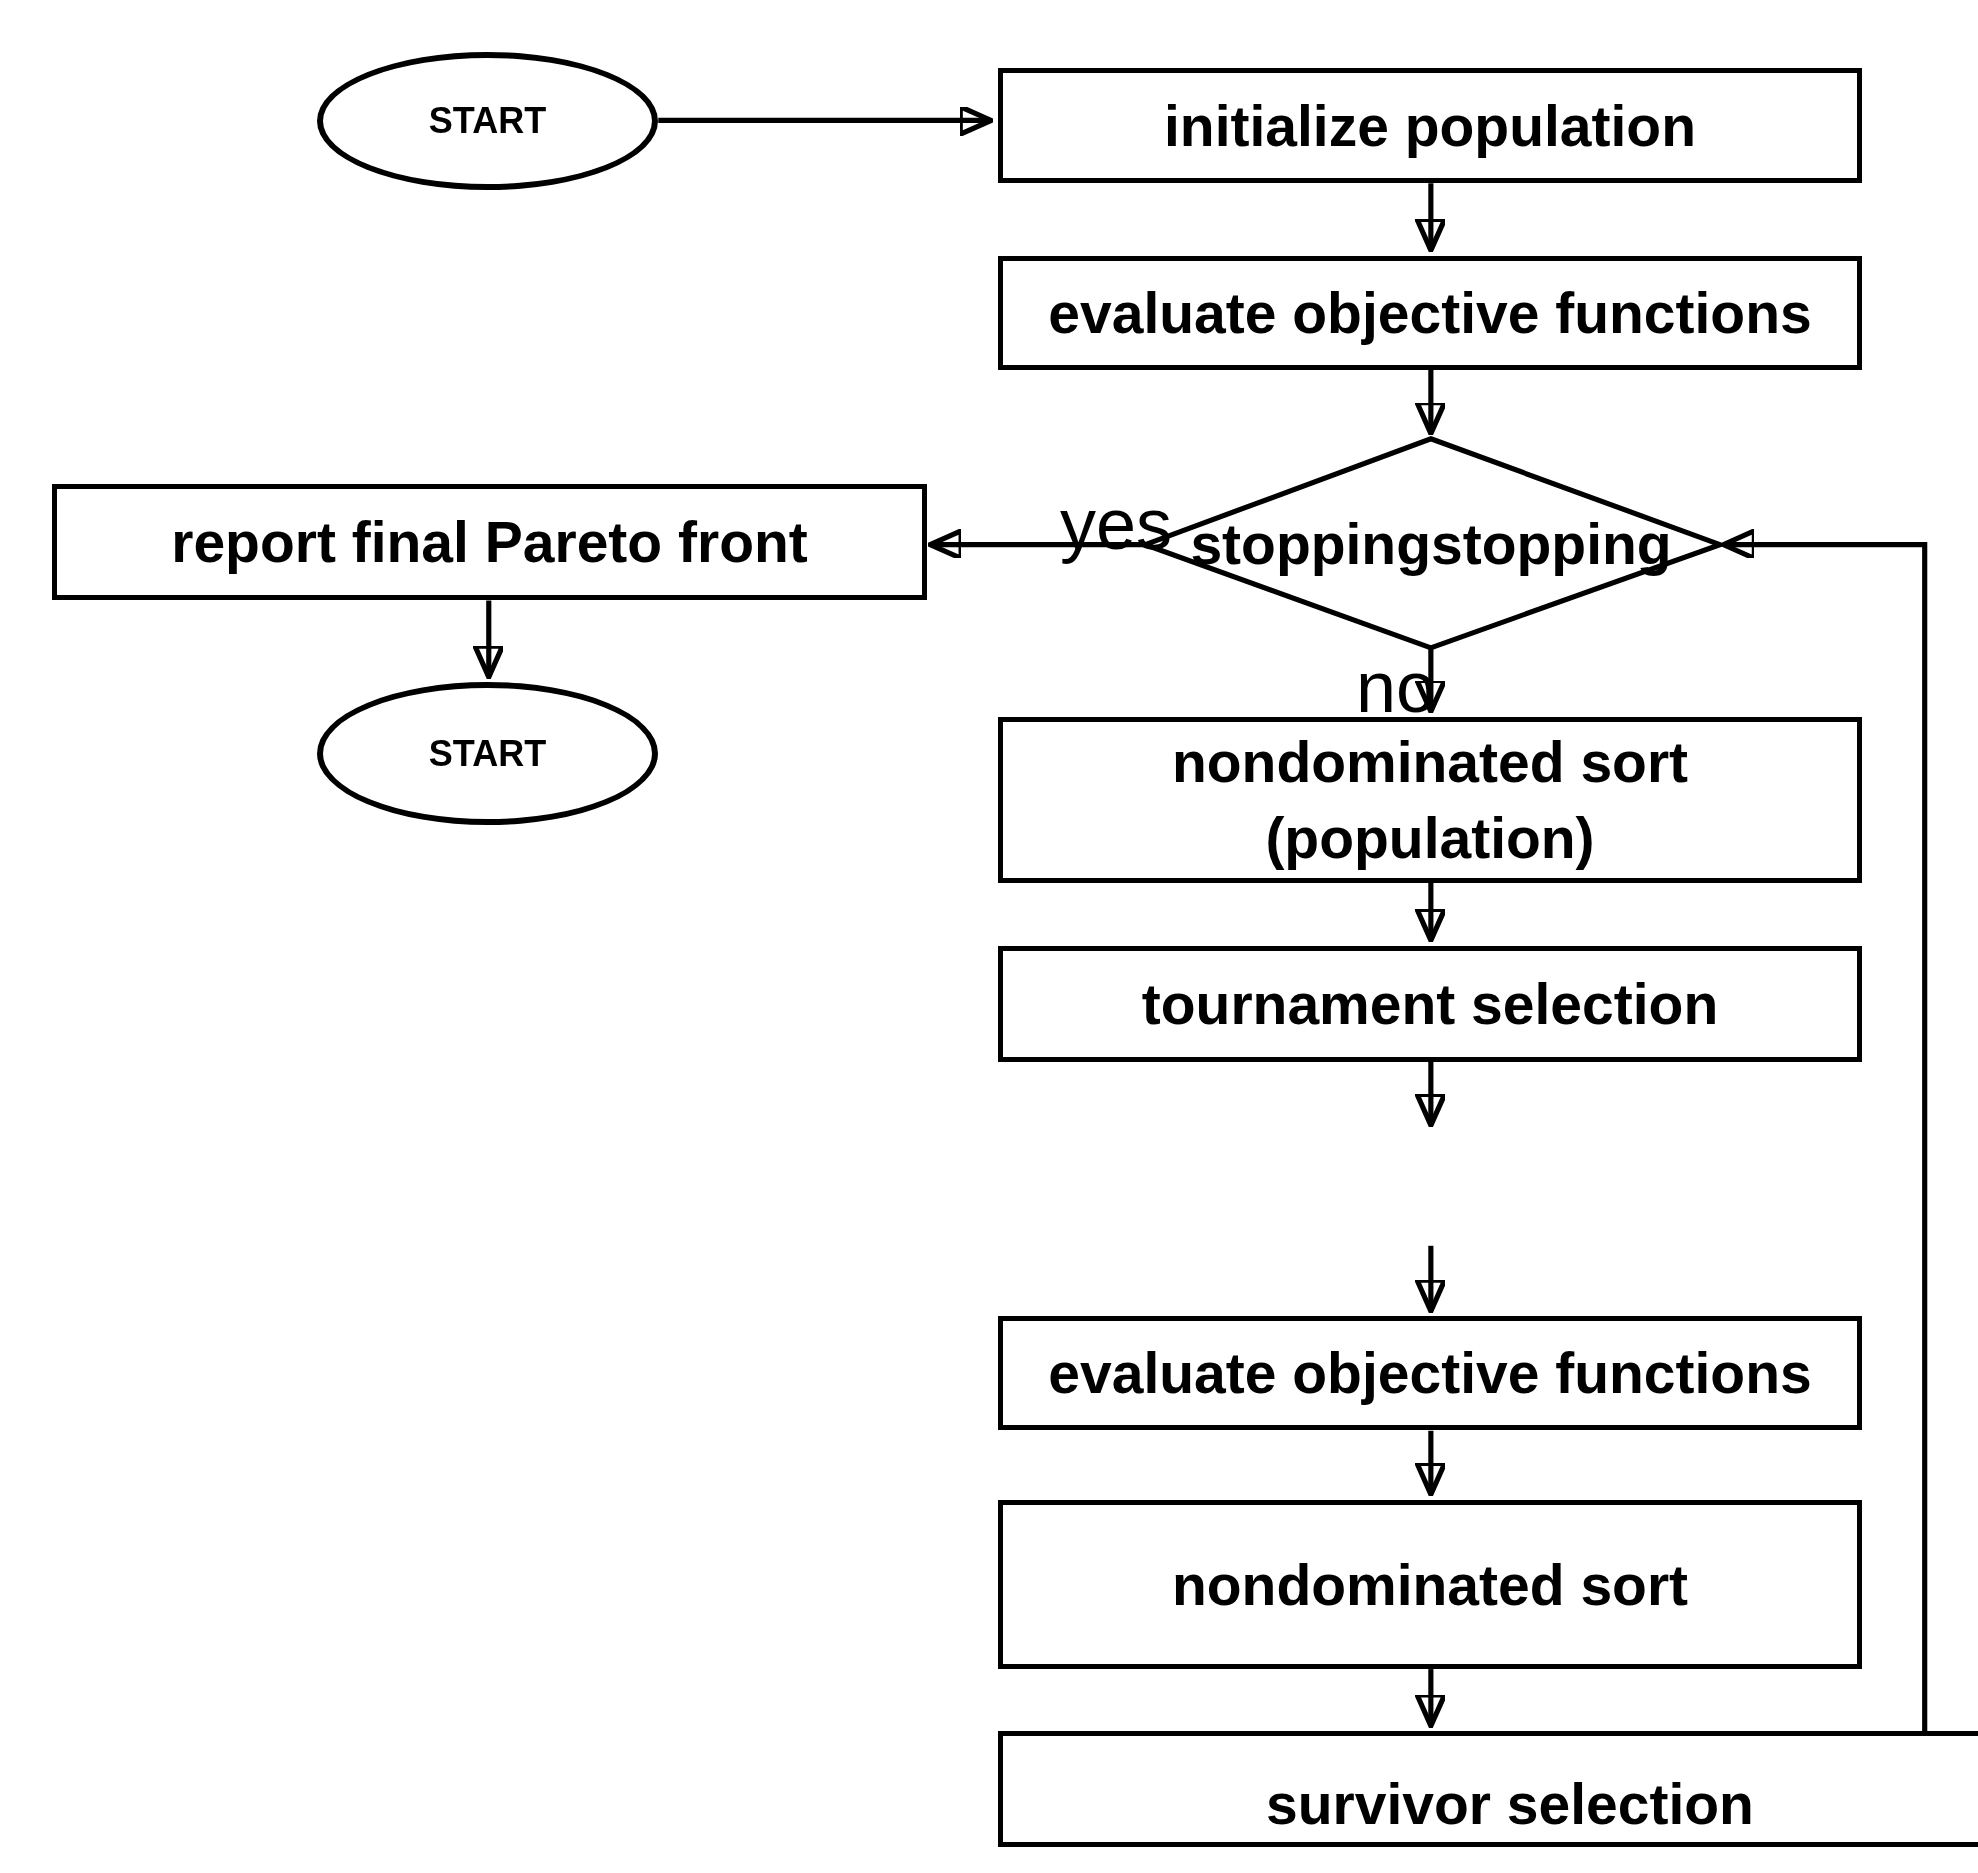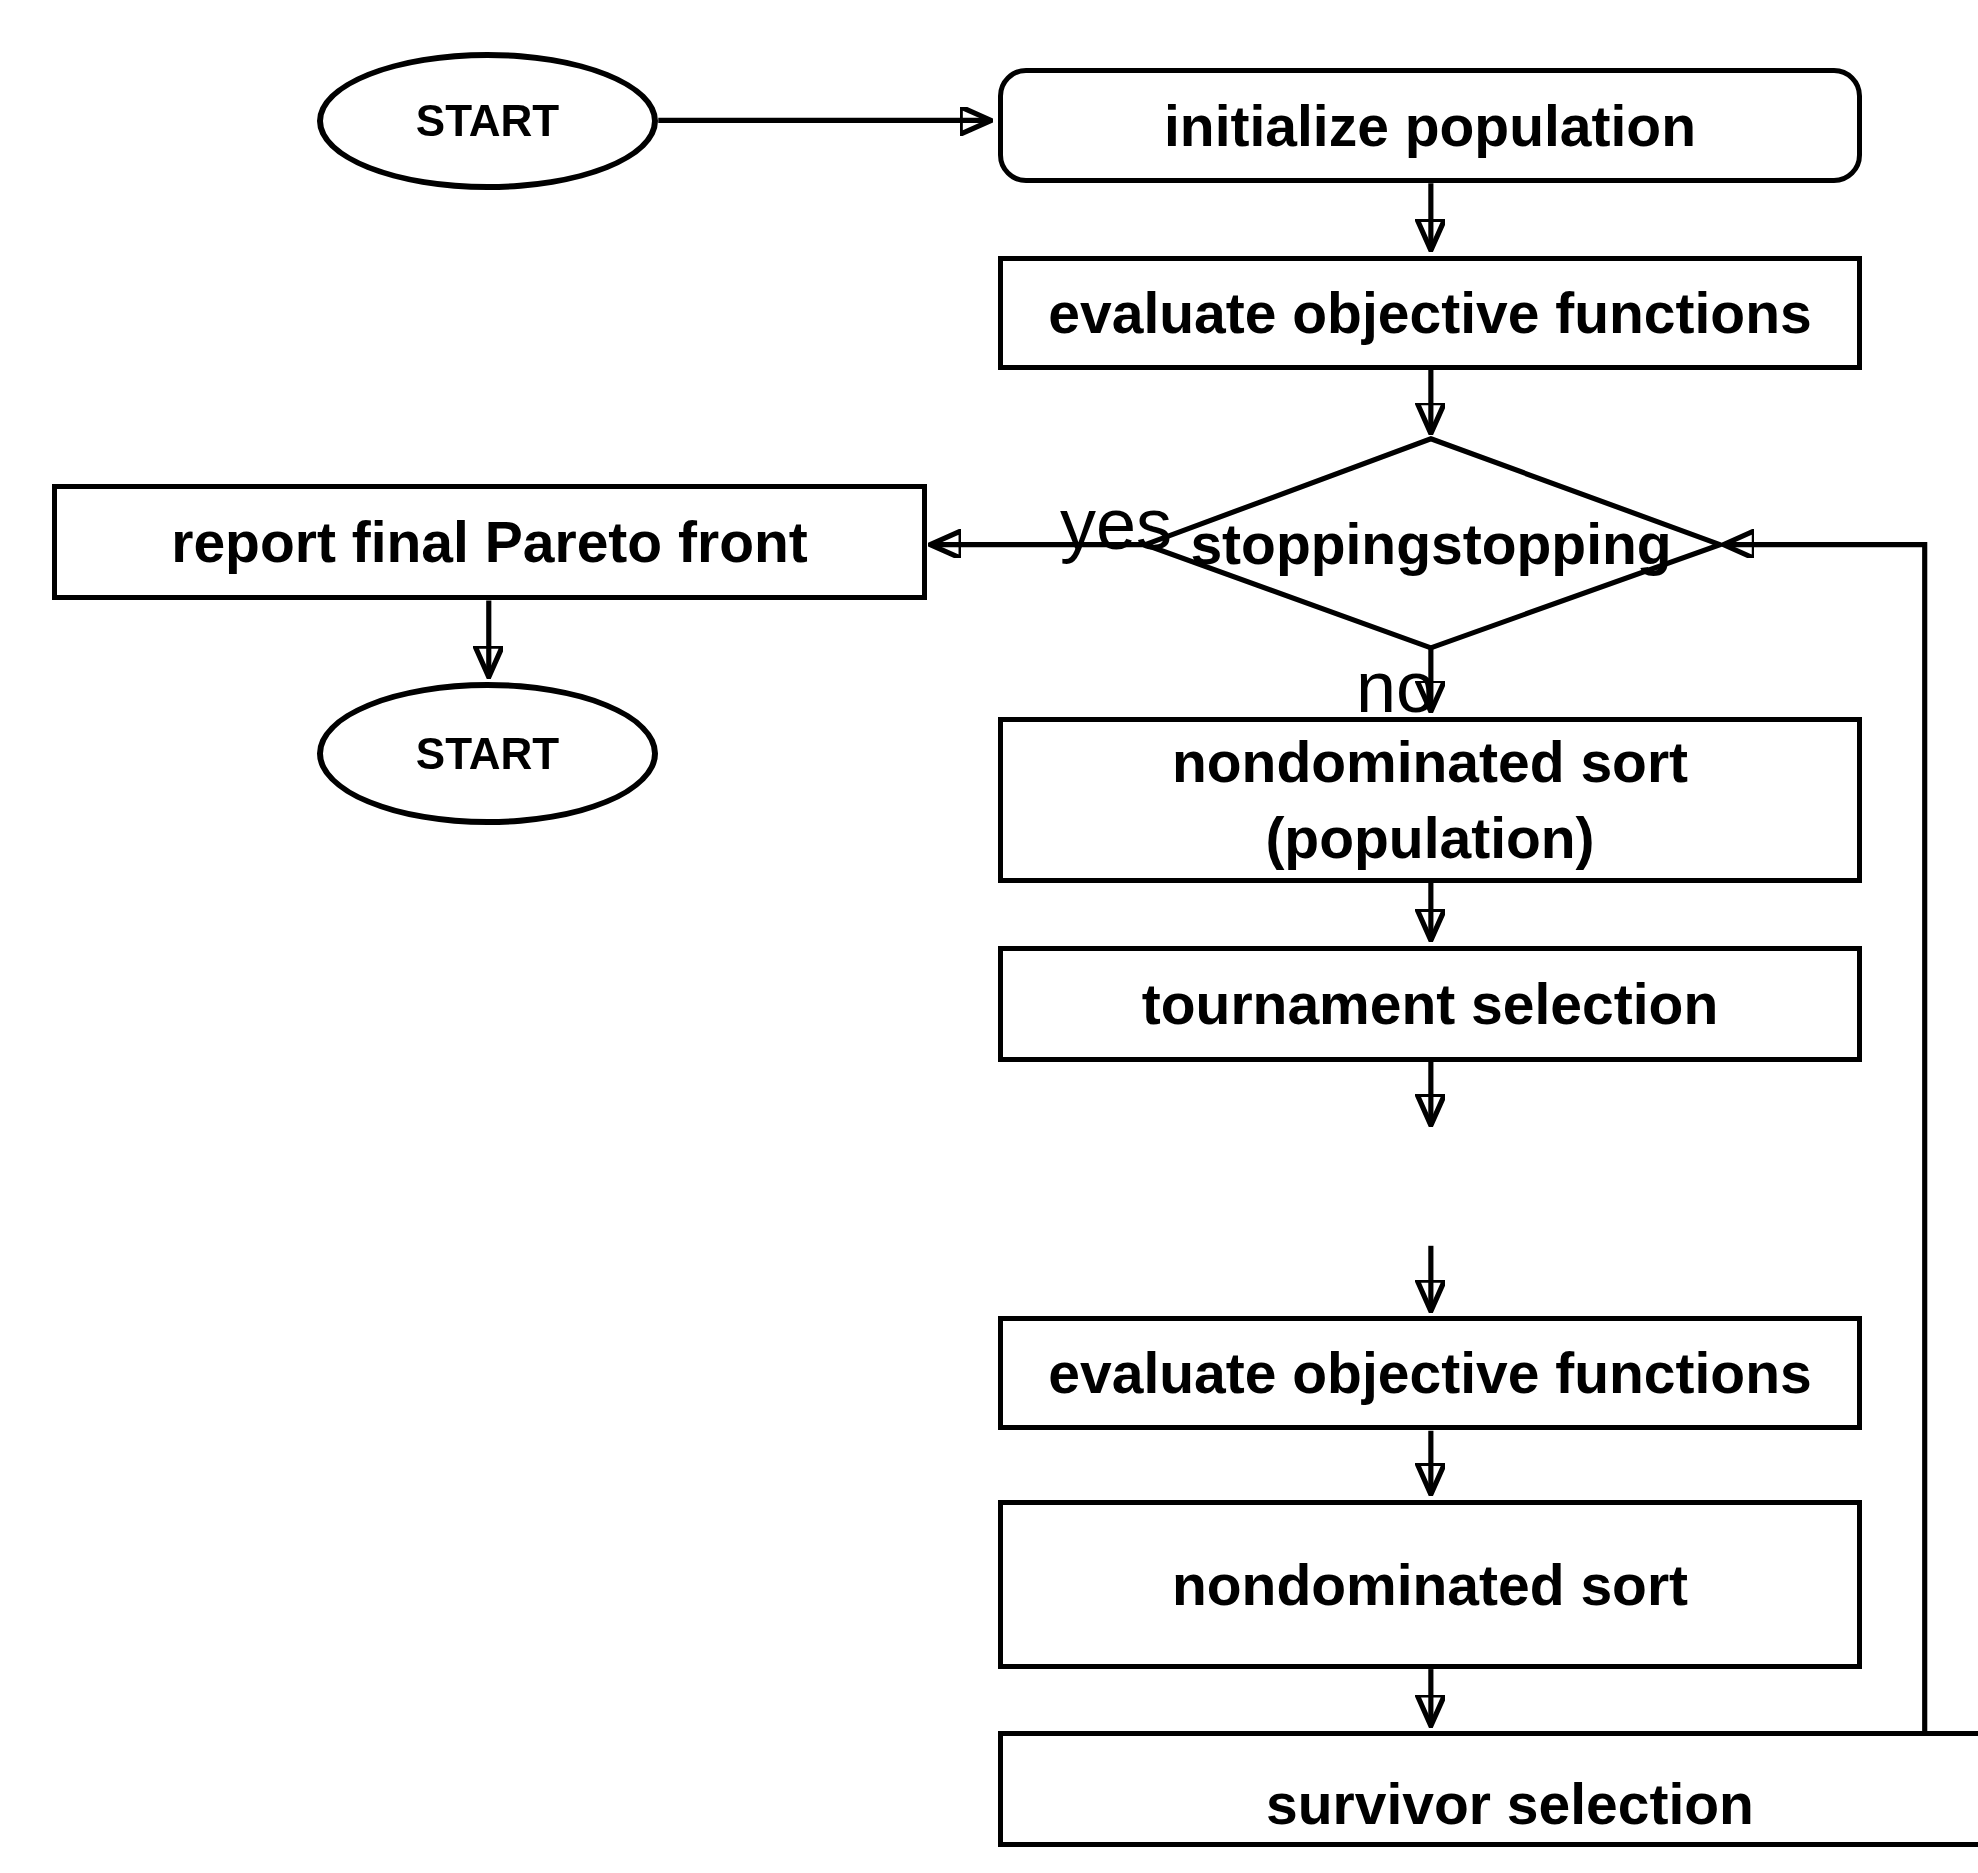--- a/index.html
+++ b/index.html
@@ -33,21 +33,21 @@
     text-align: center;
     font-size: 57px;
     font-weight: 700;
     line-height: 76px;
     background: #ffffff;
   }
   .rect { border: 5.2px solid #000000; }
   .terminator {
     border: 6px solid #000000;
     border-radius: 50%;
-    font-size: 44px;
+    font-size: 36px;
   }
   .diamond-label {
     position: absolute;
     box-sizing: border-box;
     display: flex;
     flex-direction: row;
     align-items: center;
     justify-content: center;
     text-align: center;
     font-size: 57px;
@@ -89,21 +89,21 @@
     <line x1="1663" y1="1448" x2="1663" y2="1522" marker-end="url(#ah)"></line>
     <line x1="1663" y1="1663" x2="1663" y2="1735" marker-end="url(#ah)"></line>
     <line x1="1663" y1="1940" x2="1663" y2="2004" marker-end="url(#ah)"></line>
     <polyline points="2164,2078 2237,2078 2237,633 2005,633" marker-end="url(#ah)"></polyline>
   </svg>
 
   <div class="node terminator" style="left:317px; top:52px; width:341px; height:138px;">
     <span>START</span>
   </div>
 
-  <div class="node rect" style="left:998px; top:68px; width:864px; height:115px;border-radius:28px;">
+  <div class="node rect" style="left:998px; top:68px; width:864px; height:115px;">
     <span>initialize population</span>
   </div>
 
   <div class="node rect" style="left:998px; top:256px; width:864px; height:114px;">
     <span>evaluate objective functions</span>
   </div>
 
   <div class="diamond-label" style="left:1216px; top:463px; width:430px; height:163px;">
     <span>stopping</span>
     <span>stopping</span>

